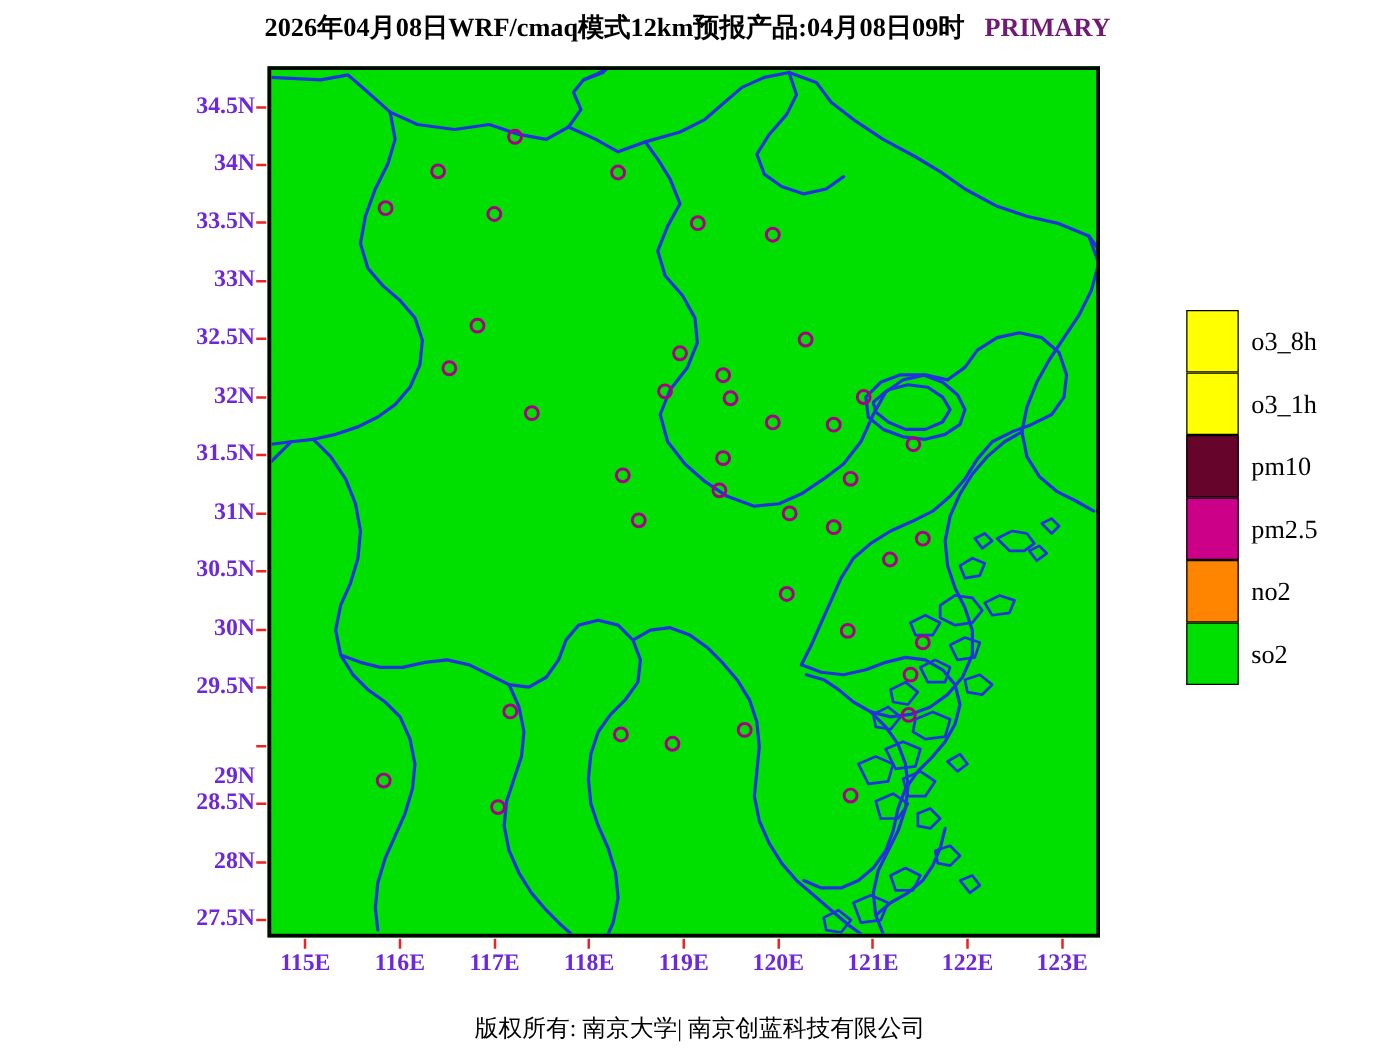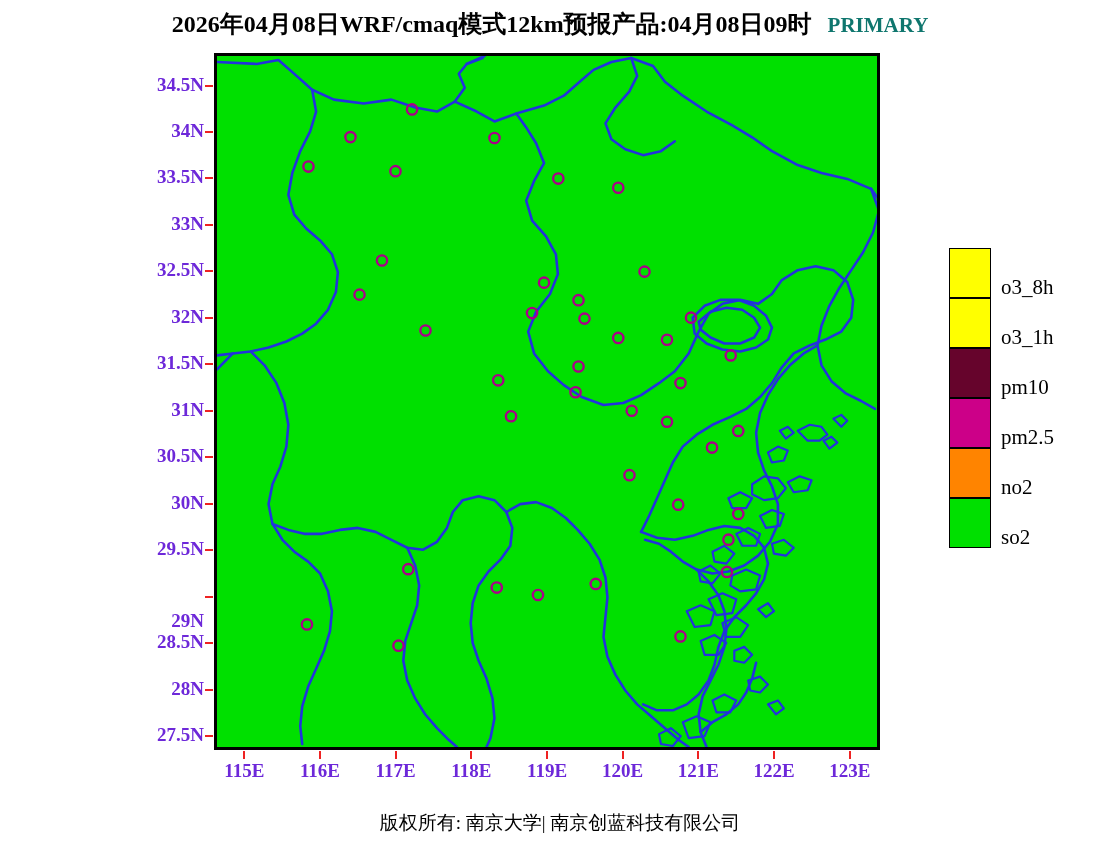--- a/index.html
+++ b/index.html
@@ -14,26 +14,26 @@
   #stage{position:absolute;left:0;top:0;width:1100px;height:850px;}
 
   
   #title-bar{
     position:absolute;left:0;top:8px;width:1100px;
     text-align:center;
     white-space:nowrap;
   }
   #title-bar .t-main{
     font-family:"Liberation Serif", serif;
-    font-size:24px;font-weight:bold;color:#000000;
+    font-size:21px;font-weight:bold;color:#000000;
     letter-spacing:0px;
   }
   #title-bar .t-tag{
     font-family:"Liberation Serif", serif;
-    font-size:21px;font-weight:bold;color:#0f766e;
+    font-size:21px;font-weight:bold;color:#701a75;
     margin-left:16px;
   }
 
   
   #plot-frame{
     position:absolute;
     left:214px;top:53px;width:666px;height:697px;
     background:#00e000;
     border:3px solid #000000;
     box-sizing:border-box;
@@ -56,21 +56,21 @@
   .tick-y{width:8px;height:2px;}
   .tick-x{width:2px;height:8px;}
 
   
   #legend{
     position:absolute;left:949px;top:248px;
   }
   .legend-row{
     position:relative;
     height:50px;
-    display:flex;align-items:flex-end;
+    display:flex;align-items:center;
   }
   .legend-swatch{
     width:42px;height:50px;
     border:1px solid #000000;
     box-sizing:border-box;
     margin-top:-1px;
   }
   .legend-text{
     margin-left:10px;
     font-family:"Liberation Serif", serif;

